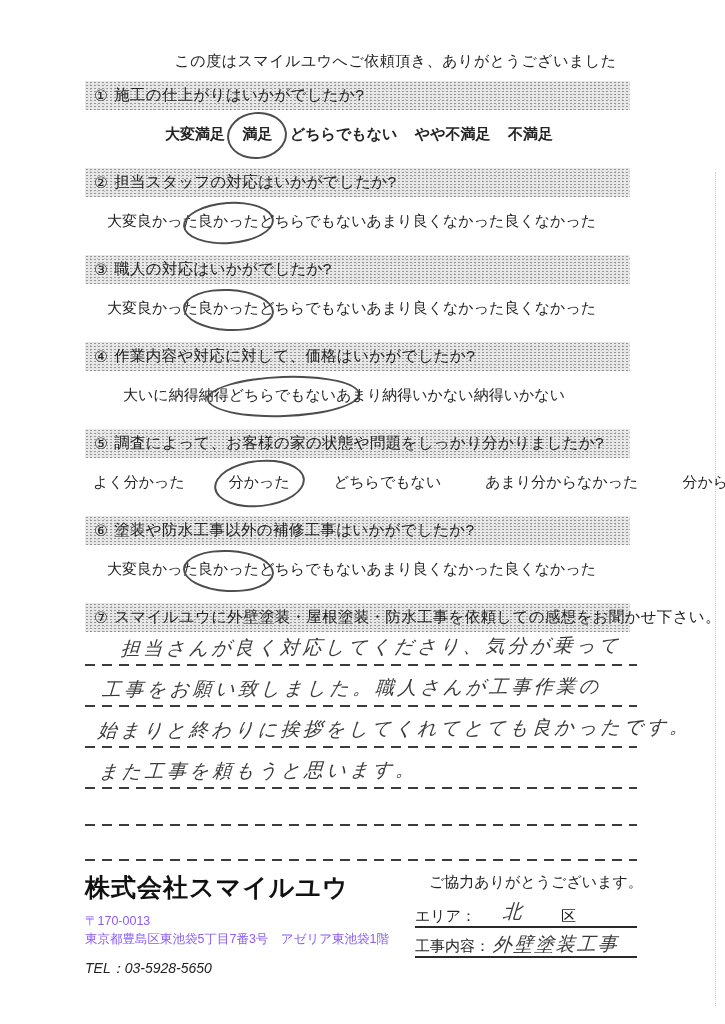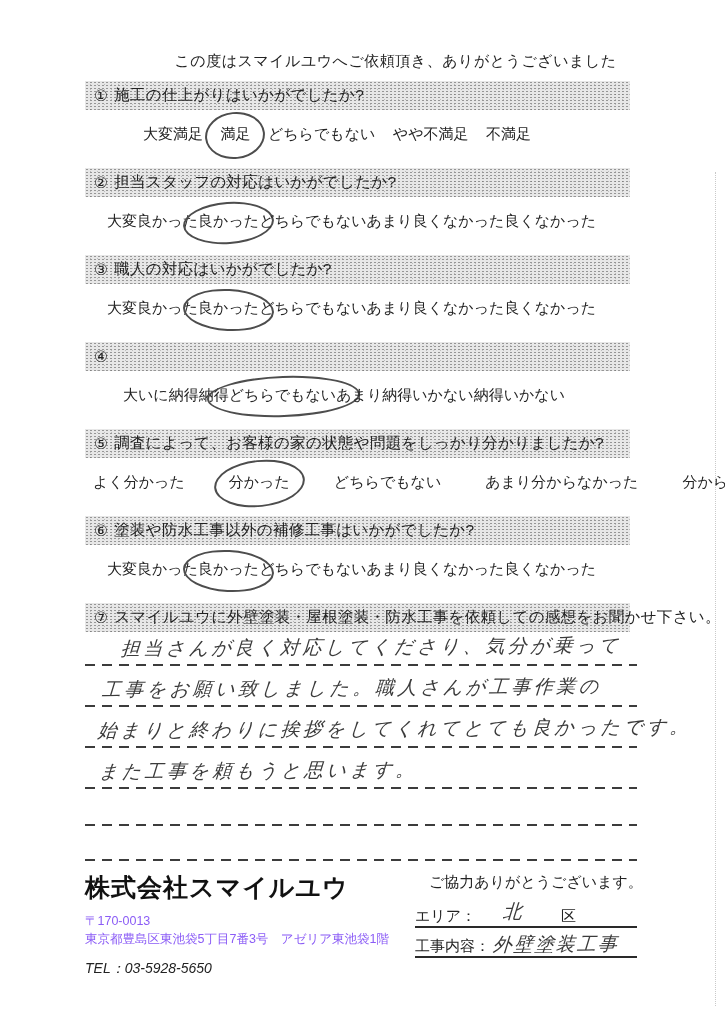--- a/index.html
+++ b/index.html
@@ -40,21 +40,21 @@
     background-position:0 0, 2px 1px;
     white-space:nowrap;
   }
   .qband .qnum { margin-right:6px; }
   .opts {
     display:flex; justify-content:space-between; align-items:center;
     margin-top:14px; margin-bottom:24px;
     font-size:15px; color:#242424; white-space:nowrap;
     height:20px;
   }
-  .opts.q1 { margin-left:58px; width:388px; }
+  .opts.q1 { margin-left:80px; width:388px;font-weight:bold; }
   .opts.q2 { margin-left:22px; width:448px; }
   .opts.q3 { margin-left:22px; width:448px; }
   .opts.q4 { margin-left:38px; width:422px; }
   .opts.q5 { margin-left:8px;  width:472px;gap:44px; }
   .opts.q6 { margin-left:22px; width:448px; }
 
   .opt-wrap { position:relative; display:inline-block; }
   .circle-mark {
     position:absolute; left:-15px; right:-15px; top:-10px; bottom:-13px;
     border:2px solid #4d4d4d; border-radius:50%;
@@ -152,20 +152,21 @@
       <span class="opt-wrap"><span class="circle-mark tilt-r"></span><span>良かった</span></span>
       <span class="opt-wrap"><span>どちらでもない</span></span>
       <span class="opt-wrap"><span>あまり良くなかった</span></span>
       <span class="opt-wrap"><span>良くなかった</span></span>
     </div>
   </section>
 
   <section class="qblock">
     <div class="qband">
       <span class="qnum">④</span>
+      <span>作業内容や対応に対して、価格はいかがでしたか?</span>
     </div>
     <div class="opts q4">
       <span class="opt-wrap"><span>大いに納得</span></span>
       <span class="opt-wrap"><span>納得</span></span>
       <span class="opt-wrap"><span class="circle-mark wide"></span><span>どちらでもない</span></span>
       <span class="opt-wrap"><span>あまり納得いかない</span></span>
       <span class="opt-wrap"><span>納得いかない</span></span>
     </div>
   </section>
 

